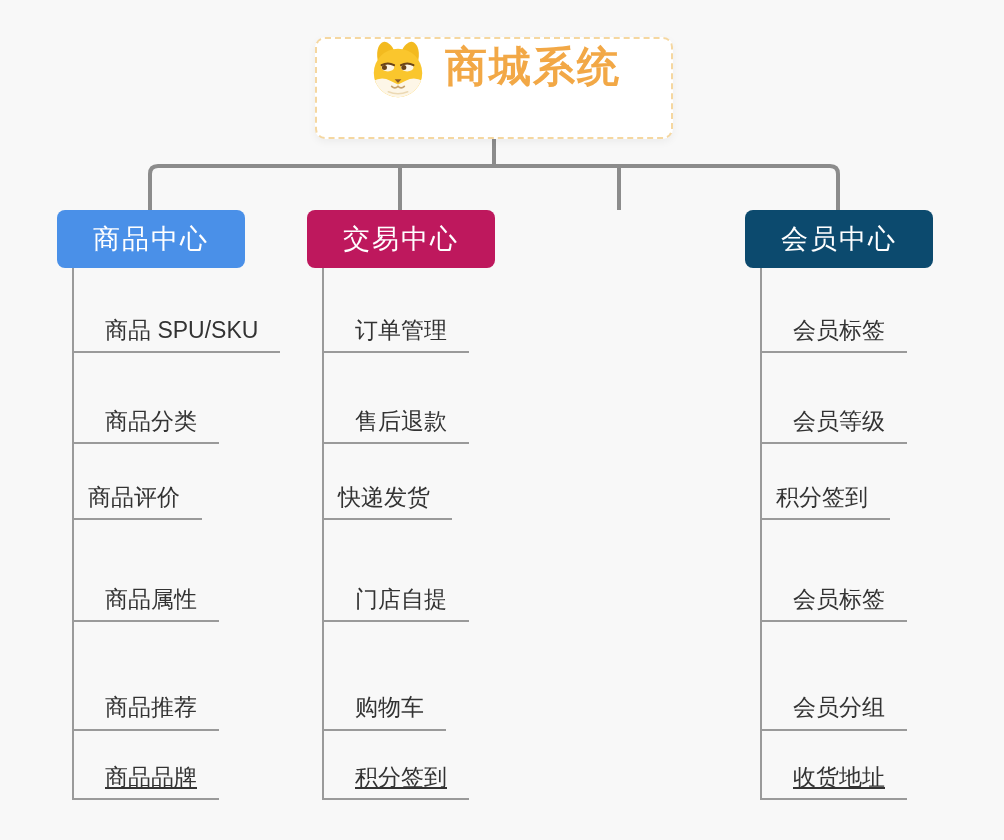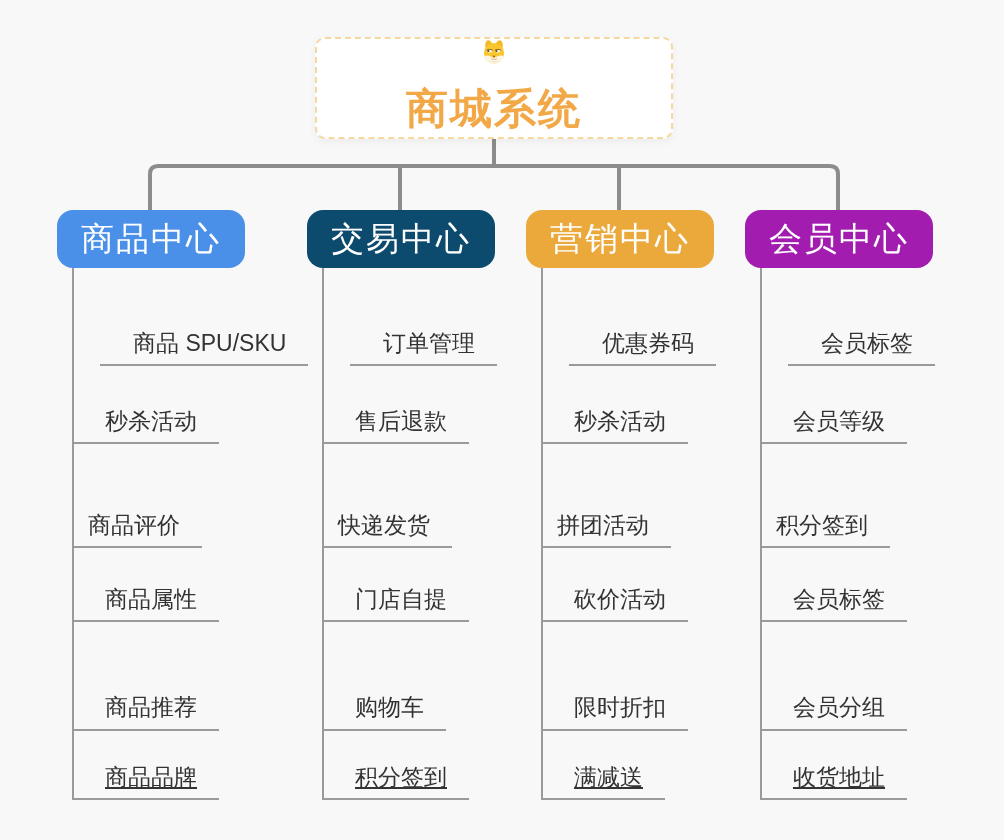--- a/index.html
+++ b/index.html
@@ -19,24 +19,23 @@
   .root {
     position: absolute;
     left: 315px; top: 37px;
     width: 358px; height: 102px;
     box-sizing: border-box;
     background: #ffffff;
     border: 2px dashed #f5d7a0;
     border-radius: 10px;
     box-shadow: 0 3px 8px rgba(0,0,0,0.05);
     display: flex;
-    align-items: center;
+    align-items: flex-start;
     justify-content: center;
     gap: 16px;
-    flex-direction: column;
   }
   .root-title {
     font-size: 42px;
     font-weight: bold;
     color: #f2a846;
     letter-spacing: 2px;
     white-space: nowrap;
   }
 
   
@@ -61,26 +60,26 @@
   }
   .b0 { left: 57px; }
   .b1 { left: 307px; }
   .b2 { left: 526px; }
   .b3 { left: 745px; }
 
   .branch-header {
     position: absolute;
     left: 0; top: 0;
     width: 188px; height: 58px;
-    border-radius: 16px;
+    border-radius: 8px;
     display: flex;
     align-items: center;
     justify-content: center;
     color: #ffffff;
-    font-size: 33px;
+    font-size: 27px;
     letter-spacing: 2px;
     white-space: nowrap;
   }
 
   .vline {
     position: absolute;
     left: 15px; top: 58px;
     width: 2px; height: 532px;
     background: #9a9a9a;
   }
@@ -89,23 +88,23 @@
     position: absolute;
     left: 15px;
     width: max-content;
     padding: 0 22px 5px 33px;
     border-bottom: 2px solid #9a9a9a;
     font-size: 23px;
     line-height: 32px;
     color: #333333;
     white-space: nowrap;
   }
-  .r0 { top: 117px; margin-left: 28px; }
+  .r0 { top: 104px; }
   .r1 { top: 195px; }
-  .r2 { top: 299px; padding-left: 16px; }
+  .r2 { top: 271px; padding-left: 16px; }
   .r3 { top: 373px; }
   .r4 { top: 482px; font-family: Liberation Serif, serif; }
   .r5 { top: 551px; text-decoration: underline; }
 </style>
 </head>
 <body>
 
 <div class="canvas">
 
   <svg class="tree-lines" viewBox="0 0 1004 220" xmlns="http://www.w3.org/2000/svg">
@@ -138,51 +137,41 @@
       <path d="M25.5 49 Q28.7 52 32 49 Q35.3 52 38.5 49" stroke="#c8a26b" stroke-width="1.8" fill="none" stroke-linecap="round"></path>
       <path d="M22 54.5 Q32 58.5 42 54.5" stroke="#ecd9b4" stroke-width="1.6" fill="none" stroke-linecap="round"></path>
     </svg>
     <span class="root-title">商城系统</span>
   </div>
 
   <div class="branch b0">
     <div class="branch-header" style="background-color: rgb(74, 144, 232);">商品中心</div>
     <div class="vline"></div>
     <div class="leaf r0">商品 SPU/SKU</div>
-    <div class="leaf r1">秒杀活动</div>
+    <div class="leaf r1">商品分类</div>
     <div class="leaf r2">商品评价</div>
     <div class="leaf r3">商品属性</div>
     <div class="leaf r4">商品推荐</div>
     <div class="leaf r5">商品品牌</div>
   </div>
 
   <div class="branch b1">
-    <div class="branch-header" style="background-color: #0c4a6e;">交易中心</div>
+    <div class="branch-header" style="background-color: #be185d;">交易中心</div>
     <div class="vline"></div>
     <div class="leaf r0">订单管理</div>
     <div class="leaf r1">售后退款</div>
     <div class="leaf r3">门店自提</div>
     <div class="leaf r2">快递发货</div>
     <div class="leaf r4">购物车</div>
     <div class="leaf r5">积分签到</div>
   </div>
 
-  <div class="branch b2">
-    <div class="branch-header" style="background-color: rgb(235, 169, 59);">营销中心</div>
-    <div class="vline"></div>
-    <div class="leaf r0">优惠券码</div>
-    <div class="leaf r1">秒杀活动</div>
-    <div class="leaf r2">拼团活动</div>
-    <div class="leaf r3">砍价活动</div>
-    <div class="leaf r4">限时折扣</div>
-    <div class="leaf r5">满减送</div>
-  </div>
 
   <div class="branch b3">
-    <div class="branch-header" style="background-color: #a21caf;">会员中心</div>
+    <div class="branch-header" style="background-color: #0c4a6e;">会员中心</div>
     <div class="vline"></div>
     <div class="leaf r0">会员标签</div>
     <div class="leaf r1">会员等级</div>
     <div class="leaf r2">积分签到</div>
     <div class="leaf r3">会员标签</div>
     <div class="leaf r4">会员分组</div>
     <div class="leaf r5">收货地址</div>
   </div>
 
 </div>

